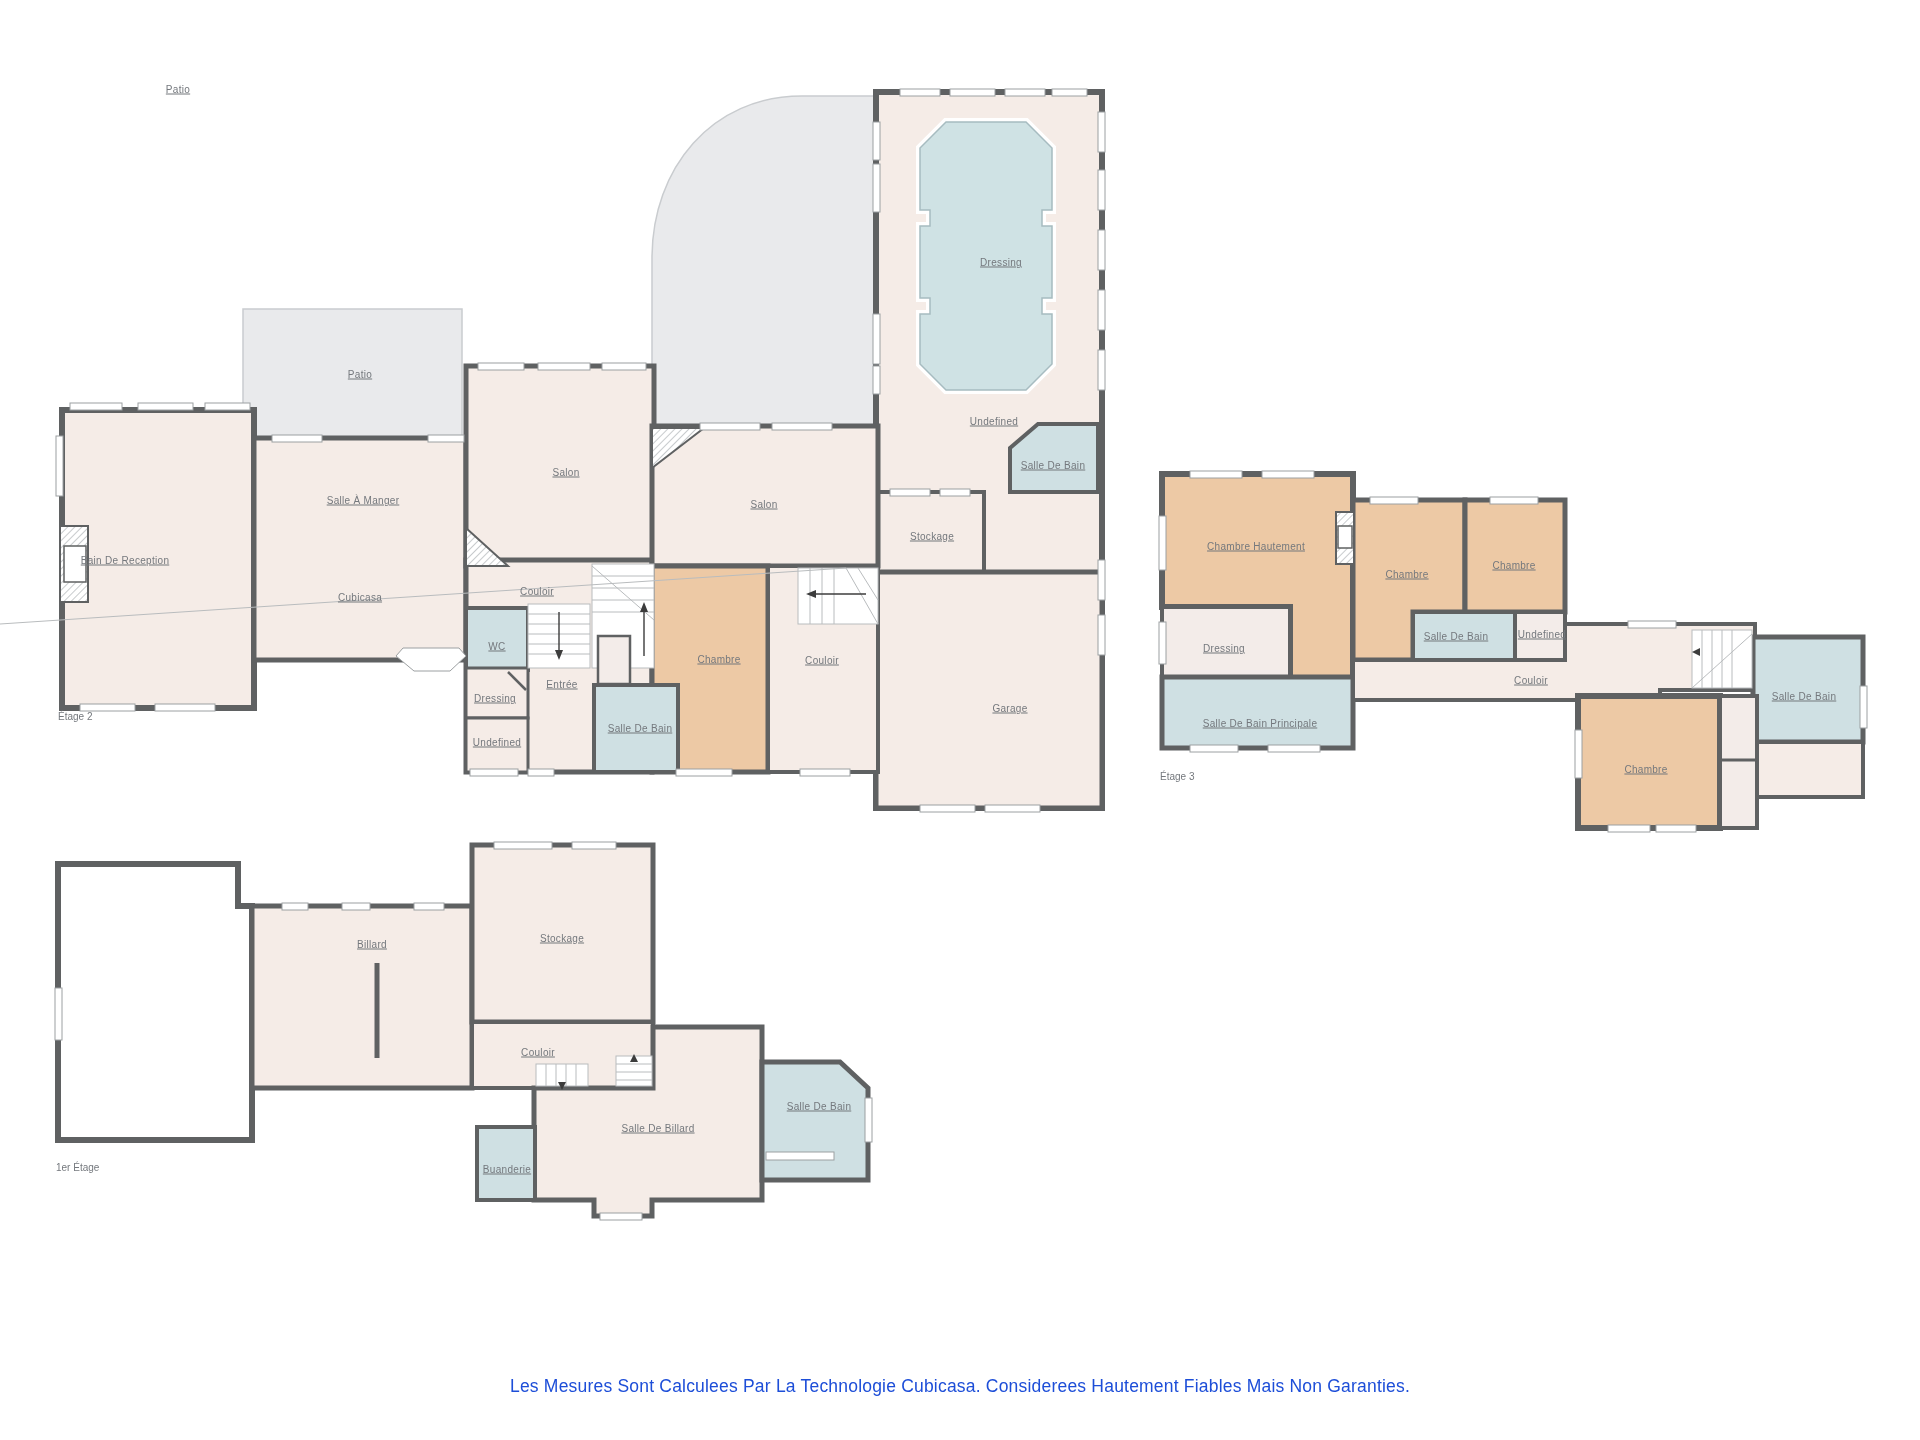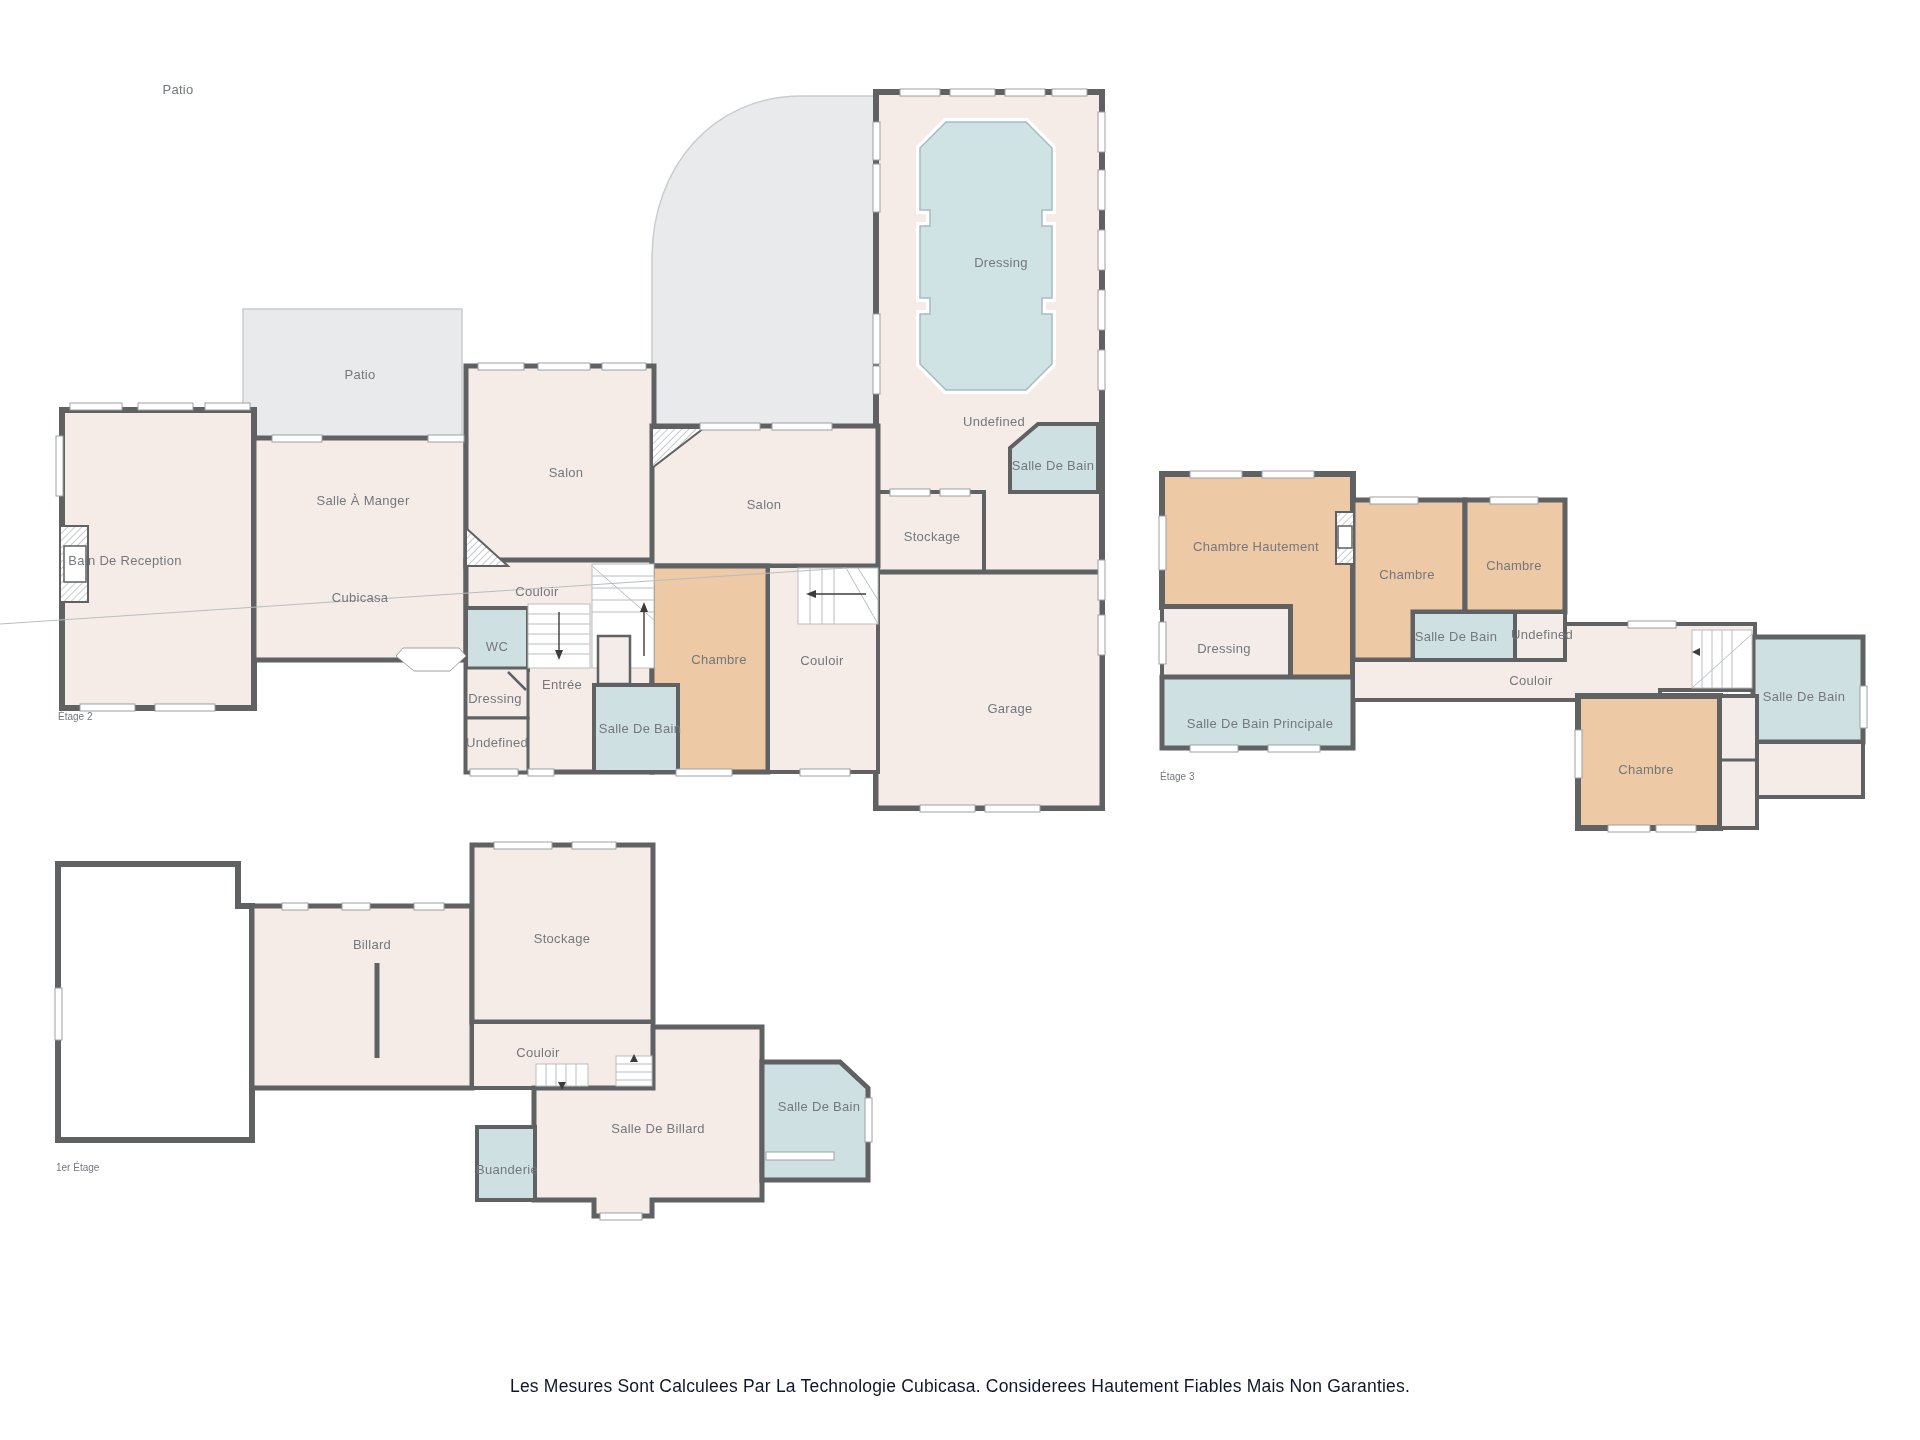--- a/index.html
+++ b/index.html
@@ -1,23 +1,23 @@
 <!DOCTYPE html>
 <html><head>
 <meta charset="utf-8">
 <style>
   html,body{margin:0;padding:0;background:#ffffff;}
   #canvas{position:relative;width:1920px;height:1440px;background:#ffffff;overflow:hidden;
           font-family:"Liberation Sans",sans-serif;}
   svg{position:absolute;left:0;top:0;}
-  .rl{position:absolute;transform:translate(-50%,-50%);font-size:13px;letter-spacing:.3px;
-      color:#74787d;white-space:nowrap;}
+  .rl{position:absolute;transform:translate(-50%,-50%);font-size:10px;letter-spacing:.3px;
+      color:#74787d;white-space:nowrap;text-decoration:underline;}
   .fl{position:absolute;font-size:10px;color:#74787d;white-space:nowrap;}
   .footer{position:absolute;left:0;top:1376px;width:100%;text-align:center;
-          font-size:17.5px;color:#0f172a;letter-spacing:.2px;}
+          font-size:17.5px;color:#1d4ed8;letter-spacing:.2px;}
 </style>
 </head>
 <body>
 
 <div id="canvas">
 
 <svg width="1920" height="1440" viewBox="0 0 1920 1440">
   <defs>
     <pattern id="hatch" patternUnits="userSpaceOnUse" width="5" height="5" patternTransform="rotate(45)">
       <rect width="5" height="5" fill="#ffffff"></rect>

